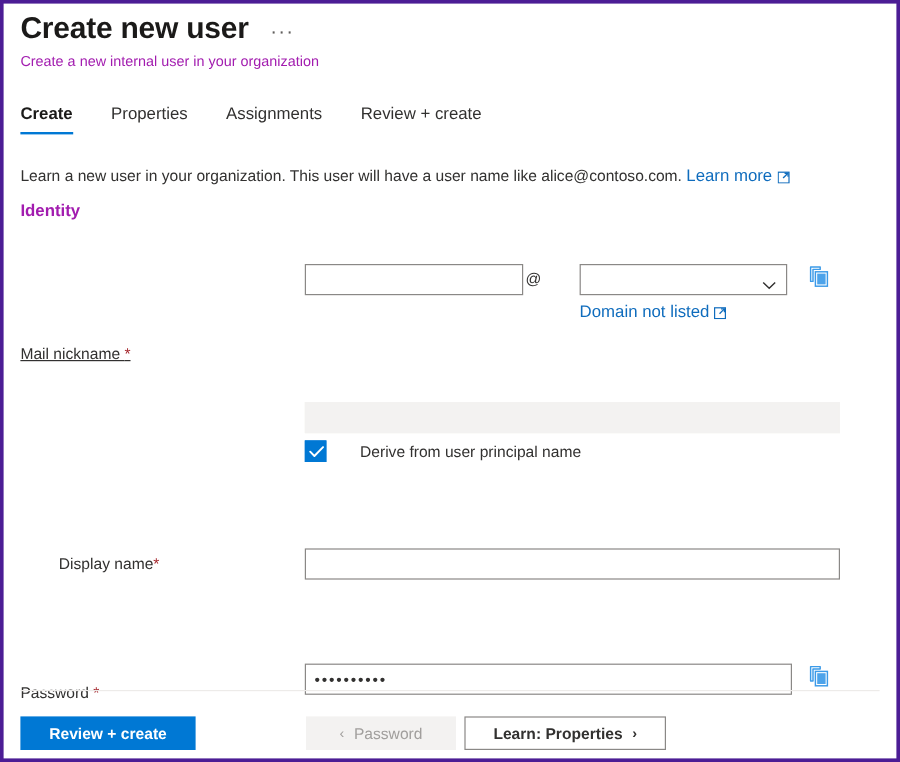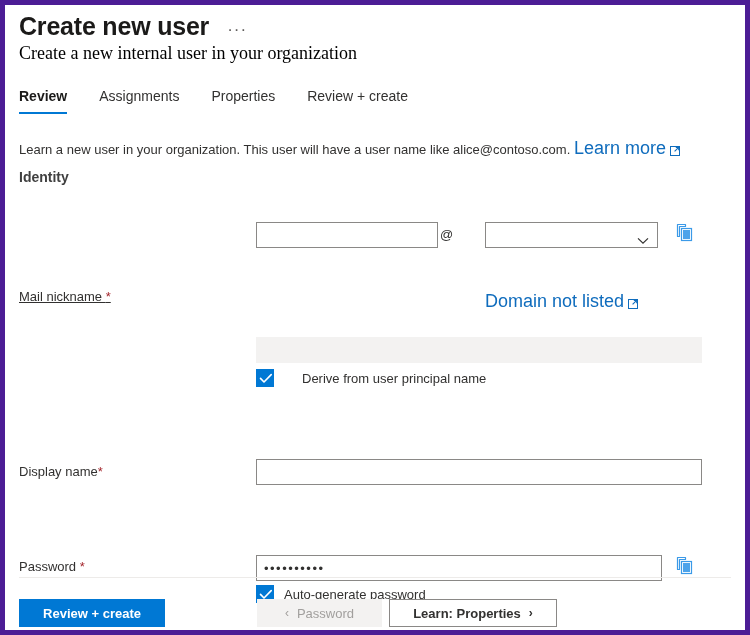--- a/index.html
+++ b/index.html
@@ -10,21 +10,21 @@
   body {
     font-family: "Liberation Sans", sans-serif;
     -webkit-font-smoothing: antialiased;
   }
   .window {
     position: relative;
     width: 750px;
     height: 635px;
     box-sizing: border-box;
     background: #ffffff;
-    border: 5px solid #4c1d95;
+    border: 3px solid #4c1d95;
     overflow: hidden;
   }
 
   
   .header {
     position: absolute;
     left: 14px;
     top: 6px;
     right: 14px;
   }
@@ -44,25 +44,24 @@
   .ellipsis-menu {
     font-size: 17px;
     color: #605e5c;
     line-height: 14px;
     letter-spacing: 1px;
     padding: 2px 4px;
     cursor: pointer;
     user-select: none;
   }
   .subtitle {
-    font-size: 18px;
-    color: #000000;
+    font-size: 12px;
+    color: #a21caf;
     margin-top: 4px;
     line-height: 17px;
-    font-family: Liberation Serif, serif;
   }
 
   
   .tabs {
     position: absolute;
     left: 14px;
     top: 82px;
     display: flex;
     gap: 0;
   }
@@ -97,34 +96,34 @@
     left: 14px;
     top: 134px;
     font-size: 13px;
     color: #323130;
     line-height: 18px;
   }
   .link {
     color: #0f6cbd;
     text-decoration: none;
     cursor: pointer;
-    font-size: 18px;
+    font-size: 14px;
   }
   .ext-icon {
     display: inline-block;
     vertical-align: -2px;
     margin-left: 4px;
   }
   .section-title {
     position: absolute;
     left: 14px;
     top: 164px;
     font-size: 14px;
     font-weight: 600;
-    color: #404040;
+    color: #a21caf;
   }
 
   
   .form {
     position: absolute;
     left: 0;
     top: 205px;
     right: 0;
   }
   .row {
@@ -222,21 +221,20 @@
   .cb-label {
     font-size: 13px;
     color: #323130;
     cursor: pointer;
     white-space: nowrap;
   }
 
   .domain-link {
     position: absolute;
     left: 480px;
-    margin-top: 38px;
   }
 
   
   .footer-sep {
     position: absolute;
     left: 14px;
     right: 14px;
     top: 572px;
     height: 1px;
     background: #edebe9;
@@ -299,23 +297,23 @@
 
   <div class="header">
     <div class="title-row">
       <h1 class="page-title">Create new user</h1>
       <span class="ellipsis-menu">···</span>
     </div>
     <div class="subtitle">Create a new internal user in your organization</div>
   </div>
 
   <div class="tabs">
-    <div class="tab active">Review</div>
+    <div class="tab active">Create</div>
+    <div class="tab">Properties</div>
     <div class="tab">Assignments</div>
-    <div class="tab">Properties</div>
     <div class="tab">Review + create</div>
   </div>
 
   <div class="intro">
     <span>Learn a new user in your organization. This user will have a user name like alice@contoso.com.</span>
     <a class="link"><span>Learn more</span><span class="ext-icon"><svg width="11" height="11" viewBox="0 0 11 11">
             <rect x="0.5" y="1.5" width="9" height="9" fill="none" stroke="#0f6cbd" stroke-width="1"></rect>
             <path d="M4.6 6.4 L8.4 2.6" stroke="#0f6cbd" stroke-width="1.1" fill="none"></path>
             <path d="M5.8 2.4 H8.7 V5.3" stroke="#0f6cbd" stroke-width="1.1" fill="none"></path>
           </svg></span></a>
@@ -357,46 +355,38 @@
         <span class="cbox">
             <svg width="14" height="11" viewBox="0 0 14 11">
               <path d="M1.5 5.4 L5 9 L12.2 1.6" stroke="#ffffff" stroke-width="1.6" fill="none" stroke-linecap="round" stroke-linejoin="round"></path>
             </svg>
           </span>
         <span class="cb-label">Derive from user principal name</span>
       </div>
     </div>
 
     <div class="row" style="height:48px;">
-      <div class="label" style="top:137px;">
+      <div class="label" style="top:137px;margin-left:32px;">
         <span>Display name</span><span class="req">*</span>
       </div>
       <input class="txt ctrl" type="text" style="top: 133px; width: 446px;" value="" placeholder="">
     </div>
 
     <div class="row" style="height:56px;">
-      <div class="label" style="top:184px;">
+      <div class="label" style="top:197px;">
         <span>Password </span><span class="req">*</span>
       </div>
       <input class="txt ctrl" type="text" style="top: 181px; width: 406px; letter-spacing: 1.5px;" value="••••••••••">
       <span class="copy-btn" style="left:669px; top:180px;">
         <svg width="19" height="20" viewBox="0 0 19 20">
             <path d="M1.5 1.5 h8 v2 h-6 v10 h-2 z" fill="#fff" stroke="#3b9ae8" stroke-width="1.2" stroke-linejoin="round"></path>
             <rect x="5.5" y="5.5" width="10" height="12" fill="#fff" stroke="#3b9ae8" stroke-width="1.2"></rect>
             <rect x="7" y="7" width="7" height="9" fill="#4da3ea"></rect>
           </svg>
       </span>
-      <div class="cb-row" style="top:211px;">
-        <span class="cbox">
-            <svg width="14" height="11" viewBox="0 0 14 11">
-              <path d="M1.5 5.4 L5 9 L12.2 1.6" stroke="#ffffff" stroke-width="1.6" fill="none" stroke-linecap="round" stroke-linejoin="round"></path>
-            </svg>
-          </span>
-        <span class="cb-label">Auto-generate password</span>
-      </div>
     </div>
 
     <div class="row" style="height:40px;">
       
       
     </div>
 
   </div>
 
   <div class="footer-sep"></div>

